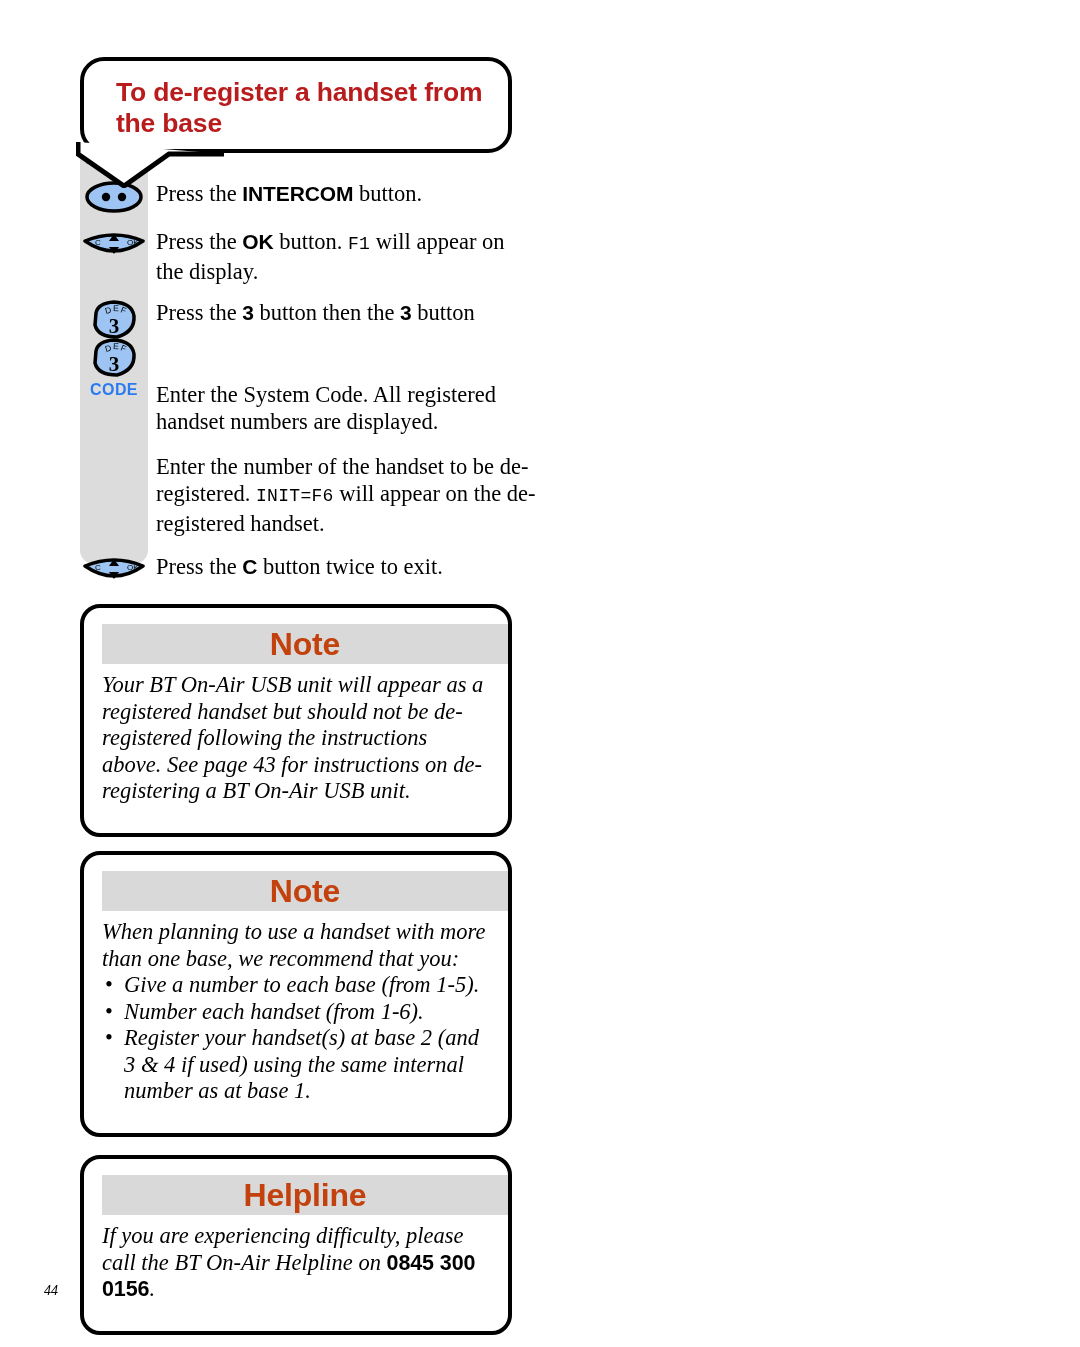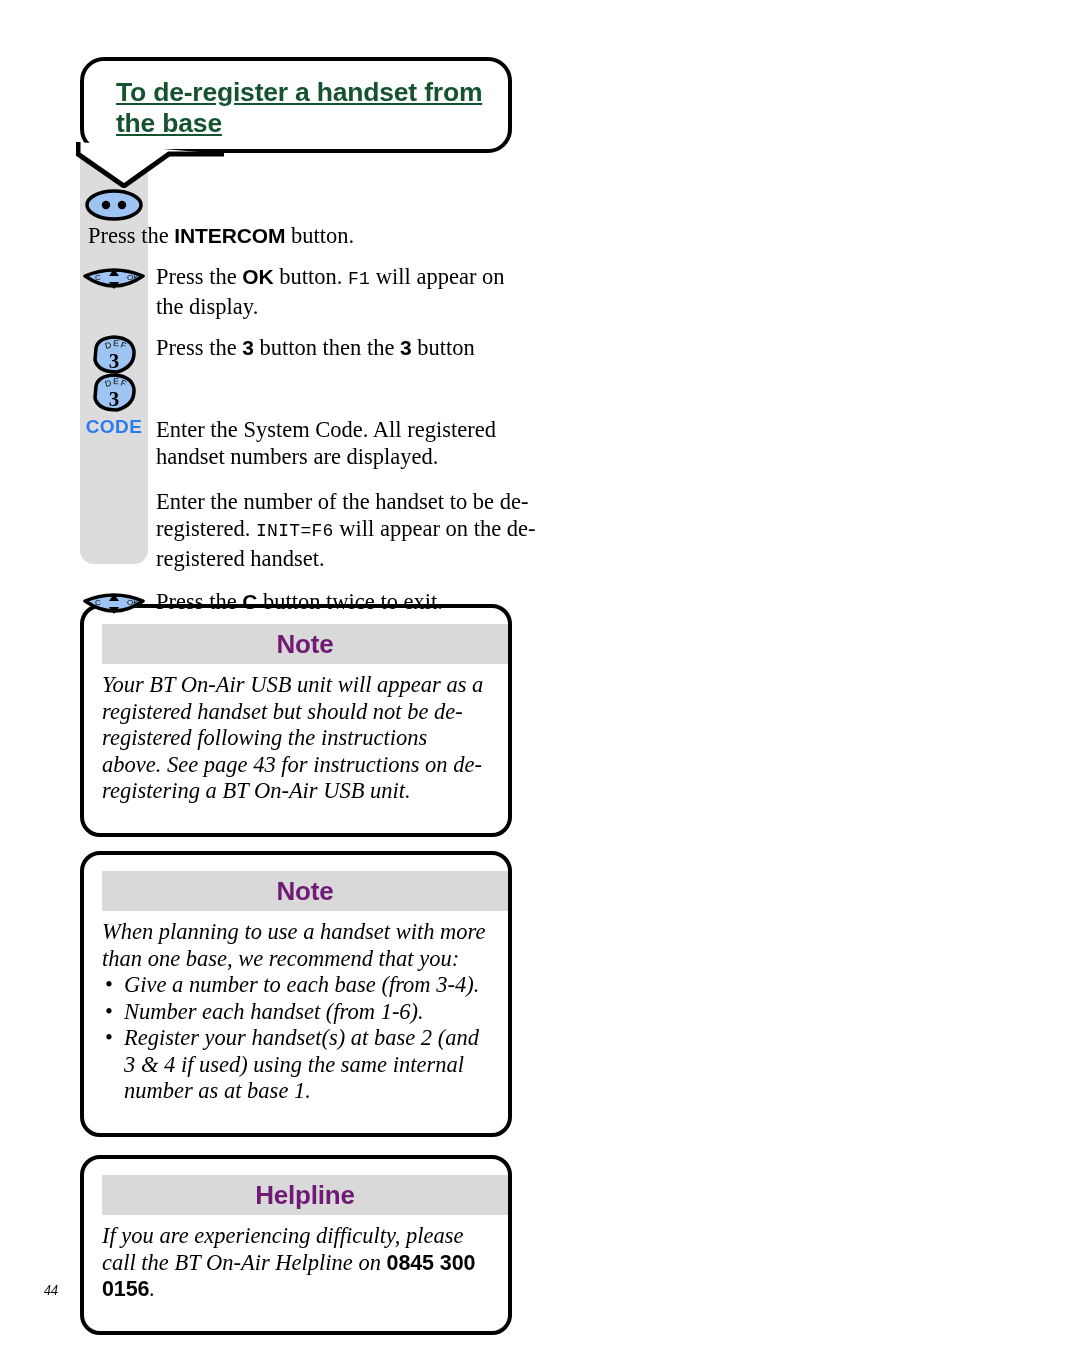--- a/index.html
+++ b/index.html
@@ -29,22 +29,21 @@
     background: #fff;
     z-index: 4;
   }
   #title-text {
     font-family: "Liberation Sans", sans-serif;
     font-weight: bold;
     font-size: 26.5px;
     line-height: 31px;
     letter-spacing: -0.2px;
     padding: 16px 20px 0 32px;
-    color: #14532d;
-    text-decoration: underline;
+    color: #b91c1c;
   }
   
   #bubble-tail {
     position: absolute;
     left: 76px;
     top: 140px;
     width: 150px;
     height: 48px;
     z-index: 5;
   }
@@ -112,21 +111,21 @@
     width: 68px;
     letter-spacing: -0.2px;
   }
 
   
   .btn-svg { display: block; }
 
   .code-label {
     font-family: "Liberation Sans", sans-serif;
     font-weight: bold;
-    font-size: 19px;
+    font-size: 16px;
     color: #2a7bf0;
     letter-spacing: 0.4px;
     text-align: center;
     width: 68px;
   }
 
   
   .callout {
     position: absolute;
     left: 80px;
@@ -140,22 +139,22 @@
     background: #d9d9d9;
     margin: 16px 0 0 18px;
     height: 40px;
     display: flex;
     align-items: center;
     justify-content: center;
   }
   .callout-head-text {
     font-family: "Liberation Sans", sans-serif;
     font-weight: bold;
-    font-size: 26px;
-    color: #701a75;
+    font-size: 32px;
+    color: #c2410c;
     letter-spacing: -0.2px;
   }
   .callout-body {
     font-family: "Liberation Serif", serif;
     font-style: italic;
     font-size: 22.5px;
     line-height: 26.5px;
     padding: 8px 18px 28px 18px;
   }
   .callout-body p { margin: 0; }
@@ -214,21 +213,21 @@
 
 <div id="steps">
 
   <div class="step" style="height:22px;">
     <div class="step-icon" style="display:block;">
       <div class="intercom-caption">Intercom</div>
     </div>
     <div class="step-text"></div>
   </div>
 
-  <div class="step" style="margin-top:14px;flex-direction:column;">
+  <div class="step" style="margin-top:6px;">
     <div class="step-icon">
       <svg class="btn-svg" width="60" height="34" viewBox="0 0 60 34">
         <ellipse cx="30" cy="17" rx="27" ry="14" fill="#9dc4f2" stroke="#000" stroke-width="3.5"></ellipse>
         <circle cx="22" cy="17" r="4.2" fill="#000"></circle>
         <circle cx="38" cy="17" r="4.2" fill="#000"></circle>
       </svg>
     </div>
     <div class="step-text">
       <span>Press the </span><b>INTERCOM</b><span> button.</span>
     </div>
@@ -316,21 +315,21 @@
   </div>
 </div>
 
 <div class="callout" id="note-2">
   <div class="callout-head">
     <span class="callout-head-text">Note</span>
   </div>
   <div class="callout-body">
     <p>When planning to use a handset with more than one base, we recommend that you:</p>
     <ul class="bullet-list">
-      <li><span class="bullet-dot">•</span><span>Give a number to each base (from 3-4).</span></li>
+      <li><span class="bullet-dot">•</span><span>Give a number to each base (from 1-5).</span></li>
       <li><span class="bullet-dot">•</span><span>Number each handset (from 1-6).</span></li>
       <li><span class="bullet-dot">•</span><span>Register your handset(s) at base 2 (and 3 &amp; 4 if used) using the same internal number as at base 1.</span></li>
     </ul>
   </div>
 </div>
 
 <div class="callout" id="helpline">
   <div class="callout-head">
     <span class="callout-head-text">Helpline</span>
   </div>

